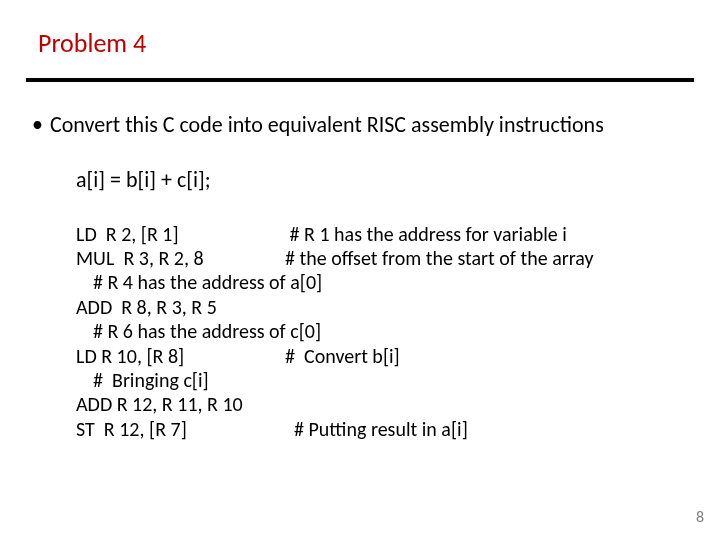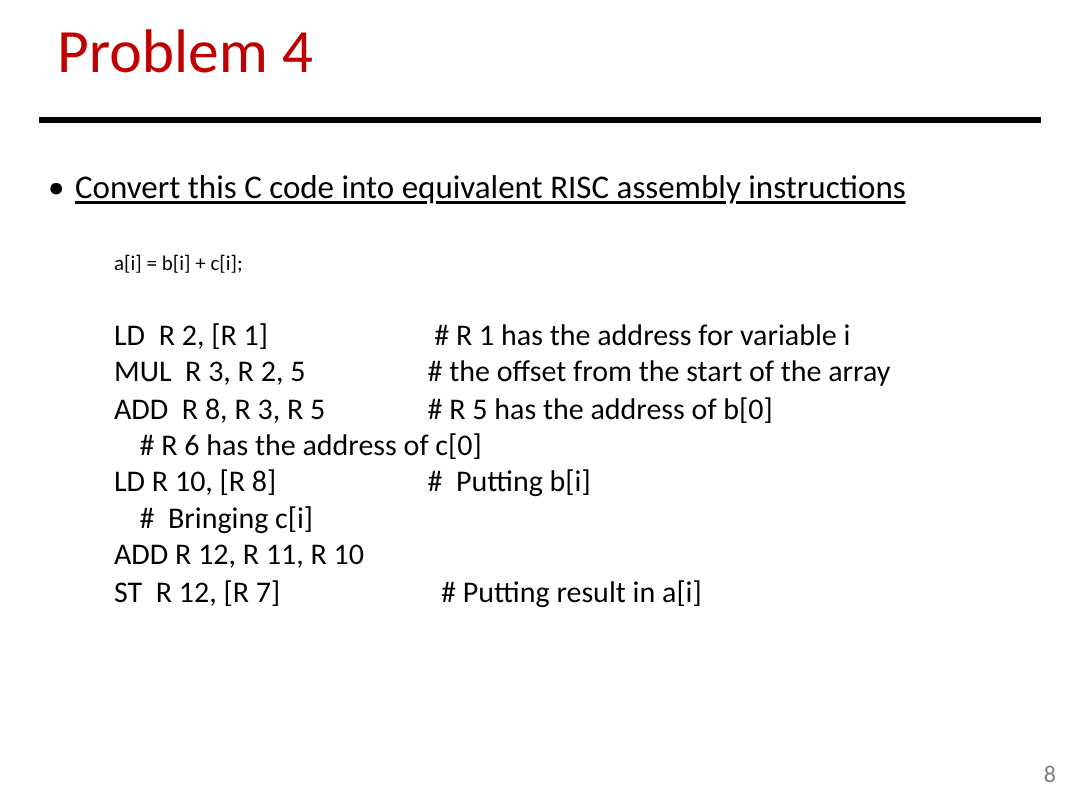--- a/index.html
+++ b/index.html
@@ -14,22 +14,22 @@
   }
   .slide {
     position: relative;
     width: 720px;
     height: 540px;
     box-sizing: border-box;
   }
   .title {
     position: absolute;
     left: 38px;
-    top: 10px;
-    font-size: 41px;
+    top: 27px;
+    font-size: 26px;
     font-weight: 400;
     color: #c00000;
   }
   .rule {
     position: absolute;
     left: 26px;
     top: 78px;
     width: 668px;
     height: 0;
     border-top: 4px solid #000000;
@@ -49,26 +49,25 @@
   }
   .bullet-dot {
     width: 18px;
     flex: 0 0 18px;
     text-align: left;
     font-size: 22px;
     line-height: 1.22;
   }
   .bullet-text {
     flex: 1;
-    text-decoration: underline;
   }
   .code-block {
     margin-left: 44px;
     margin-top: 28px;
-    font-size: 14px;
+    font-size: 22px;
     line-height: 1.22;
   }
   .asm-block {
     margin-left: 44px;
     margin-top: 28px;
     font-size: 20px;
     line-height: 1.22;
   }
   .asm-row {
     display: flex;
@@ -107,35 +106,35 @@
     </div>
 
     <div class="code-block">a[i] = b[i] + c[i];</div>
 
     <div class="asm-block">
       <div class="asm-row">
         <div class="asm-instr">LD  R 2, [R 1]</div>
         <div class="asm-comment"> # R 1 has the address for variable i</div>
       </div>
       <div class="asm-row">
-        <div class="asm-instr">MUL  R 3, R 2, 5</div>
+        <div class="asm-instr">MUL  R 3, R 2, 8</div>
         <div class="asm-comment"># the offset from the start of the array</div>
       </div>
       <div class="asm-row">
+        <div class="asm-comment"># R 4 has the address of a[0]</div>
       </div>
       <div class="asm-row">
         <div class="asm-instr">ADD  R 8, R 3, R 5</div>
-        <div class="asm-comment"># R 5 has the address of b[0]</div>
       </div>
       <div class="asm-row">
         <div class="asm-comment"># R 6 has the address of c[0]</div>
       </div>
       <div class="asm-row">
         <div class="asm-instr">LD R 10, [R 8]</div>
-        <div class="asm-comment">#  Putting b[i]</div>
+        <div class="asm-comment">#  Convert b[i]</div>
       </div>
       <div class="asm-row">
         <div class="asm-comment">#  Bringing c[i]</div>
       </div>
       <div class="asm-row">
         <div class="asm-instr">ADD R 12, R 11, R 10</div>
       </div>
       <div class="asm-row">
         <div class="asm-instr">ST  R 12, [R 7]</div>
         <div class="asm-comment">  # Putting result in a[i]</div>

